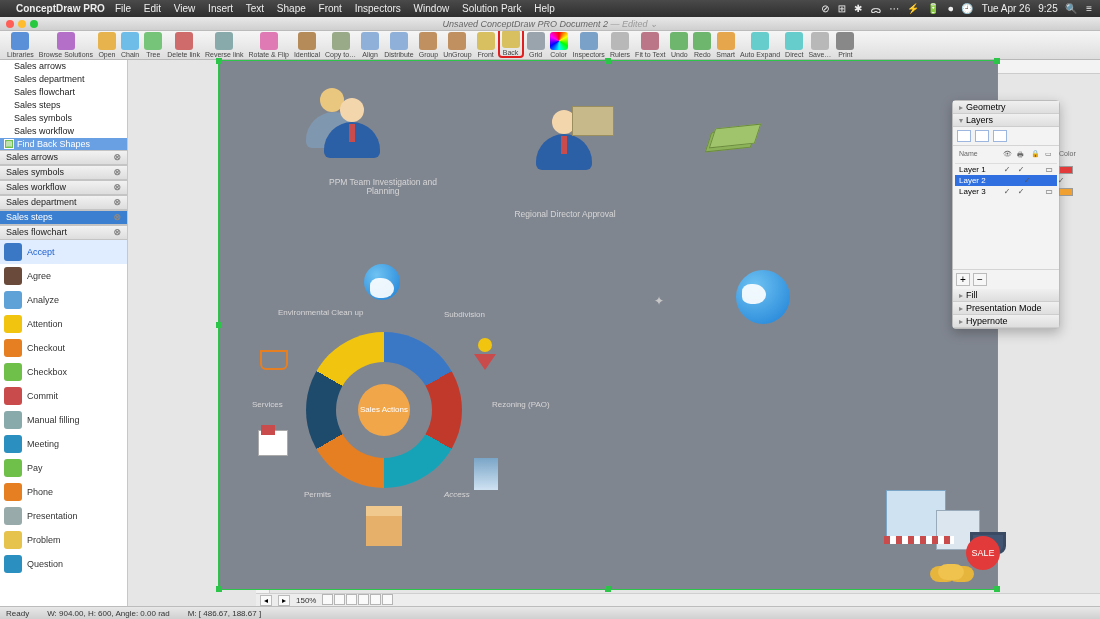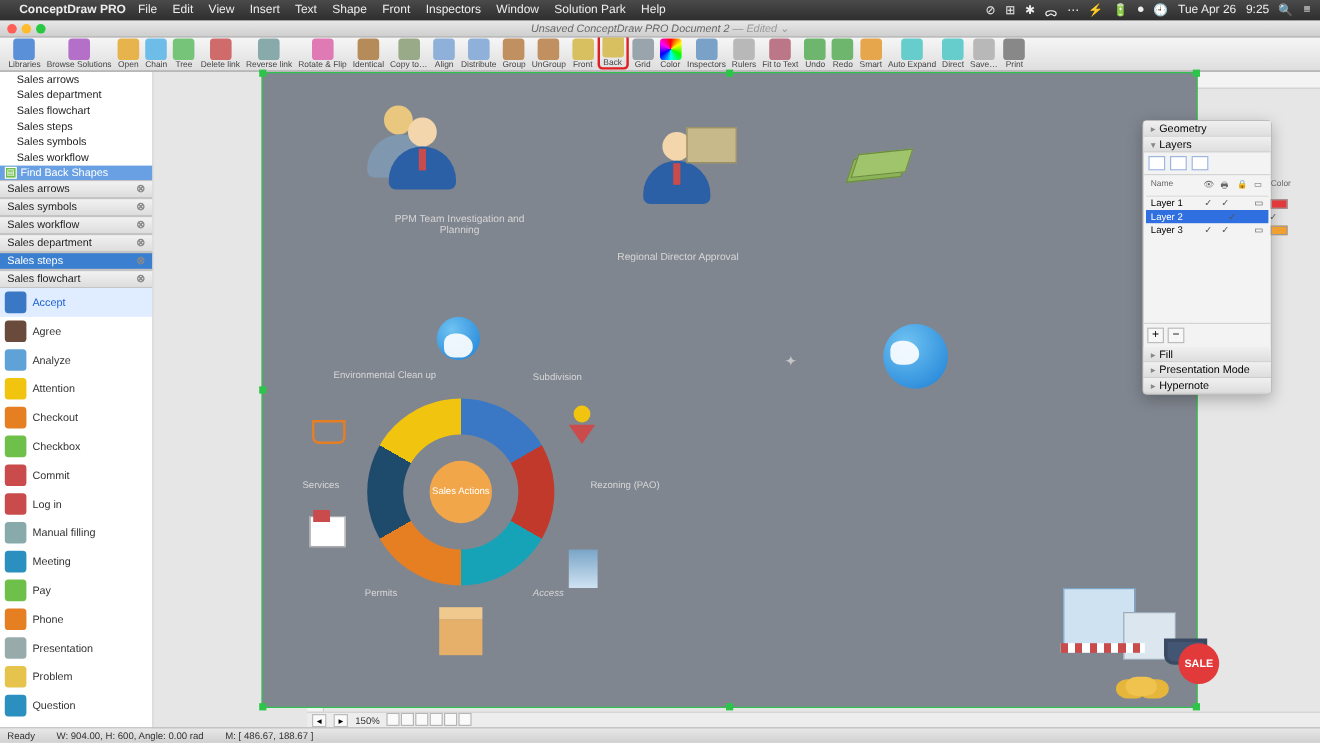--- a/index.html
+++ b/index.html
@@ -71,21 +71,21 @@
 .person .tie{width:6px;height:18px;background:#c94b4b;position:absolute;top:34px;left:37px;}
 .person.dup .head{background:#eac77f;left:18px;top:4px;}
 .person.dup .body{background:#8097b0;left:4px;top:28px;}
 
 
 .building{position:absolute; width:140px;height:100px;}
 .building .b1{position:absolute;width:60px;height:52px;background:#cfe2f2;border:1px solid #7aa5c7;top:10px;left:8px;}
 .building .b2{position:absolute;width:44px;height:40px;background:#dce6ee;border:1px solid #9ab;top:30px;left:58px;}
 .building .awn{position:absolute;width:70px;height:8px;background:repeating-linear-gradient(90deg,#c94b4b 0 6px,#fff 6px 12px);top:56px;left:6px;}
 .building .basket{position:absolute;width:36px;height:22px;border:3px solid #3a4a63;border-radius:0 0 8px 8px;top:52px;left:92px;background:#425572;}
-.building .sale{position:absolute;width:34px;height:34px;border-radius:50%;background:#e23a3a;color:#fff;font-weight:700;font-size:9px;display:flex;align-items:center;justify-content:center;top:56px;left:104px;}
+.building .sale{position:absolute;width:34px;height:34px;border-radius:50%;background:#e23a3a;color:#fff;font-weight:400;font-size:9px;display:flex;align-items:center;justify-content:center;top:56px;left:88px;}
 .building .coins{position:absolute;width:26px;height:16px;background:#f0c24e;border-radius:50%/70%;bottom:0;left:60px;box-shadow:10px 2px 0 #e6b53c,-8px 2px 0 #e6b53c;}
 
 
 .cycle{position:absolute; width:200px;height:200px;}
 .cycle .center{position:absolute;width:52px;height:52px;border-radius:50%;background:#f2a64a;left:74px;top:74px;display:flex;align-items:center;justify-content:center;text-align:center;color:#fff;font-size:8px;line-height:1;}
 .cycle .ring{position:absolute;inset:22px;border-radius:50%;background:conic-gradient(#3a78c6 0 60deg,#c0392b 60deg 120deg,#16a3b8 120deg 180deg,#e67e22 180deg 240deg,#1e4a6b 240deg 300deg,#f1c40f 300deg 360deg);}
 .cycle .ring::after{content:"";position:absolute;inset:30px;border-radius:50%;background:#808690;}
 
 .cycle .lbl{position:absolute;color:#d6d6d6;font-size:8px;white-space:nowrap;}
 
@@ -344,24 +344,20 @@
         </div>
         <div class="shapeitem">
           <div class="sicon" style="background: rgb(111, 191, 75);"></div>
           <div class="slabel">Checkbox</div>
         </div>
         <div class="shapeitem">
           <div class="sicon" style="background: rgb(201, 75, 75);"></div>
           <div class="slabel">Commit</div>
         </div>
         <div class="shapeitem">
-          <div class="sicon" style="background: rgb(201, 75, 75);"></div>
-          <div class="slabel">Log in</div>
-        </div>
-        <div class="shapeitem">
           <div class="sicon" style="background: rgb(136, 170, 170);"></div>
           <div class="slabel">Manual filling</div>
         </div>
         <div class="shapeitem">
           <div class="sicon" style="background: rgb(43, 143, 191);"></div>
           <div class="slabel">Meeting</div>
         </div>
         <div class="shapeitem">
           <div class="sicon" style="background: rgb(111, 191, 75);"></div>
           <div class="slabel">Pay</div>

